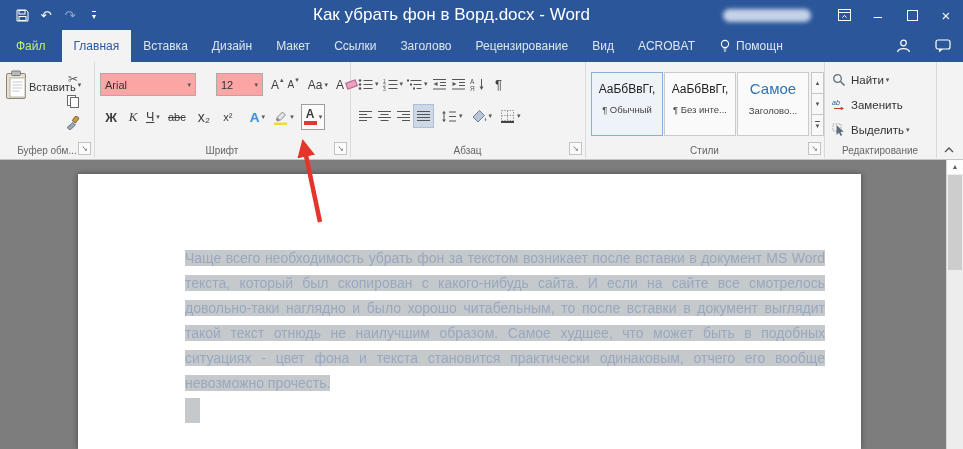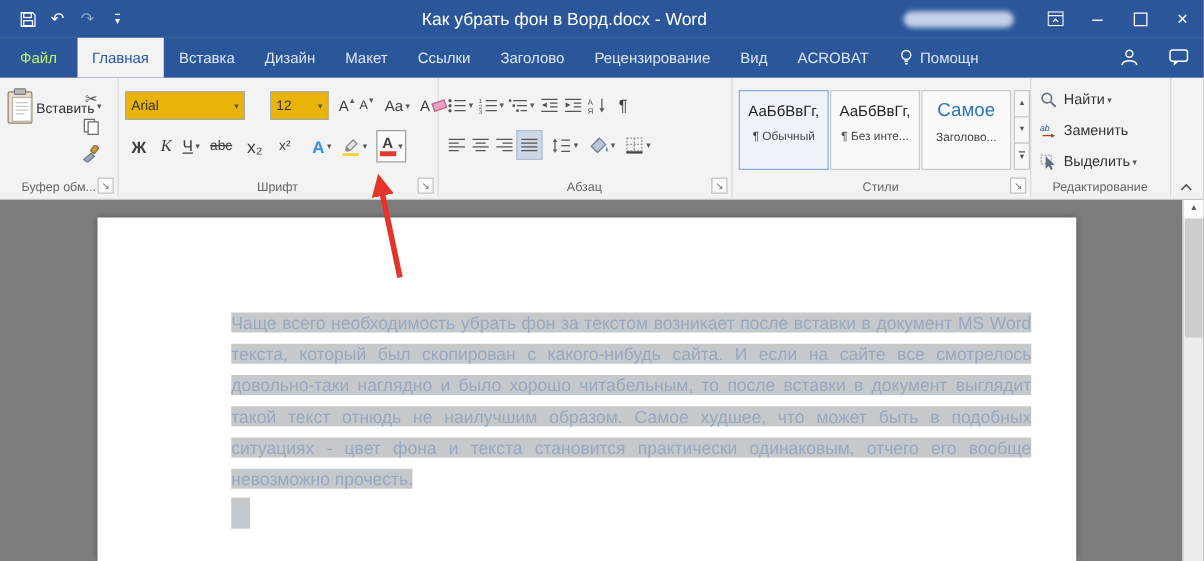--- a/index.html
+++ b/index.html
@@ -5,42 +5,42 @@
   html,body{margin:0;padding:0}
   body{width:963px;height:449px;overflow:hidden;font-family:"Liberation Sans","DejaVu Sans",sans-serif}
   .app{position:relative;width:963px;height:449px;background:#7d7d7d}
   svg{display:block}
   
   .titlebar{position:absolute;left:0;top:0;width:100%;height:30px;background:#2b579a;color:#fff;display:flex;align-items:center;z-index:5}
   .qat{display:flex;align-items:center;margin-left:10px}
   .qbtn{width:24px;height:26px;display:flex;align-items:center;justify-content:center;font-size:13px;color:#fff}
   .dim{color:#8da5cd}
   .qcaret{font-size:8px;border-top:1px solid #fff;padding-top:2px;line-height:6px}
-  .win-title{position:absolute;left:200px;right:260px;text-align:center;font-size:14px;line-height:30px;white-space:nowrap;overflow:hidden}
+  .win-title{position:absolute;left:200px;right:260px;text-align:center;font-size:17px;line-height:30px;white-space:nowrap;overflow:hidden}
   .tb-right{position:absolute;right:0;top:0;height:30px;display:flex;align-items:center}
   .blurbox{width:88px;height:13px;background:#dfe7f5;opacity:.85;border-radius:7px;filter:blur(2px);margin-right:16px}
   .wbtn{width:34px;height:30px;display:flex;align-items:center;justify-content:center;color:#fff;font-size:15px}
   .maxbox{width:9px;height:9px;border:1px solid #fff;display:block}
   
   .tabrow{position:absolute;left:0;top:30px;width:100%;height:32px;background:#2b579a;display:flex;align-items:stretch;color:#dce6f4;font-size:12px;z-index:4}
   .tab{display:flex;align-items:center;padding:0 12px;white-space:nowrap}
   .tab.file{padding:0 16px;color:#bef264}
   .tab.active{background:#f4f3f4;color:#2b579a}
   .bulb{margin-right:5px;display:inline-flex}
   .tabspacer{flex:1;min-width:0}
   .tabicon{width:40px;display:flex;align-items:center;justify-content:center}
   
   .ribbon{position:absolute;left:0;top:62px;width:100%;height:97px;background:#f4f3f4;border-bottom:1px solid #c6c6c6;z-index:3}
   .grp{position:absolute;top:0;height:96px;border-right:1px solid #dcdbdb}
   .grp-label{position:absolute;left:0;right:0;bottom:2px;text-align:center;font-size:10px;color:#666;white-space:nowrap;overflow:hidden}
   .launcher{position:absolute;right:3px;bottom:3px;font-size:8px;color:#777;width:11px;height:11px;line-height:11px;text-align:center;border:1px solid #c2c2c2;background:#fbfbfb}
   .row{position:absolute;display:flex;align-items:center}
   .rbtn{display:flex;align-items:center;justify-content:center;color:#3e3e3e;font-size:12px;height:22px;padding:0 2px}
   .caret{font-size:7px;color:#555;margin-left:2px}
-  .combo{height:21px;background:#eab308;border:1px solid #ababab;display:flex;align-items:center;justify-content:space-between;padding:0 4px;font-size:11px;color:#333}
+  .combo{height:21px;background:#fca5a5;border:1px solid #ababab;display:flex;align-items:center;justify-content:space-between;padding:0 4px;font-size:11px;color:#333}
   .paste-btn{position:absolute;left:3px;top:4px;width:54px;display:flex;flex-direction:row;align-items:center;font-size:11px;color:#333;padding-top:4px}
   .paste-label{margin-top:3px}
   .clip-col{position:absolute;left:62px;top:8px;display:flex;flex-direction:column;gap:5px}
   .mini{width:22px;height:17px;display:flex;align-items:center;justify-content:center;font-size:12px;color:#555}
   .ru-b{font-weight:bold;font-size:13px}
   .ru-i{font-style:italic;font-family:"Liberation Serif",serif;font-size:13px}
   .ru-u{text-decoration:underline;font-size:12.5px}
   .strike{text-decoration:line-through;font-size:11px}
   .fx{color:#3f8fd4;font-size:13.5px;font-weight:bold;text-shadow:0 0 2px #bfe0f5}
   .fontcolor-btn{border:1px solid #9e9e9e;background:#fbfbfb;height:24px}

